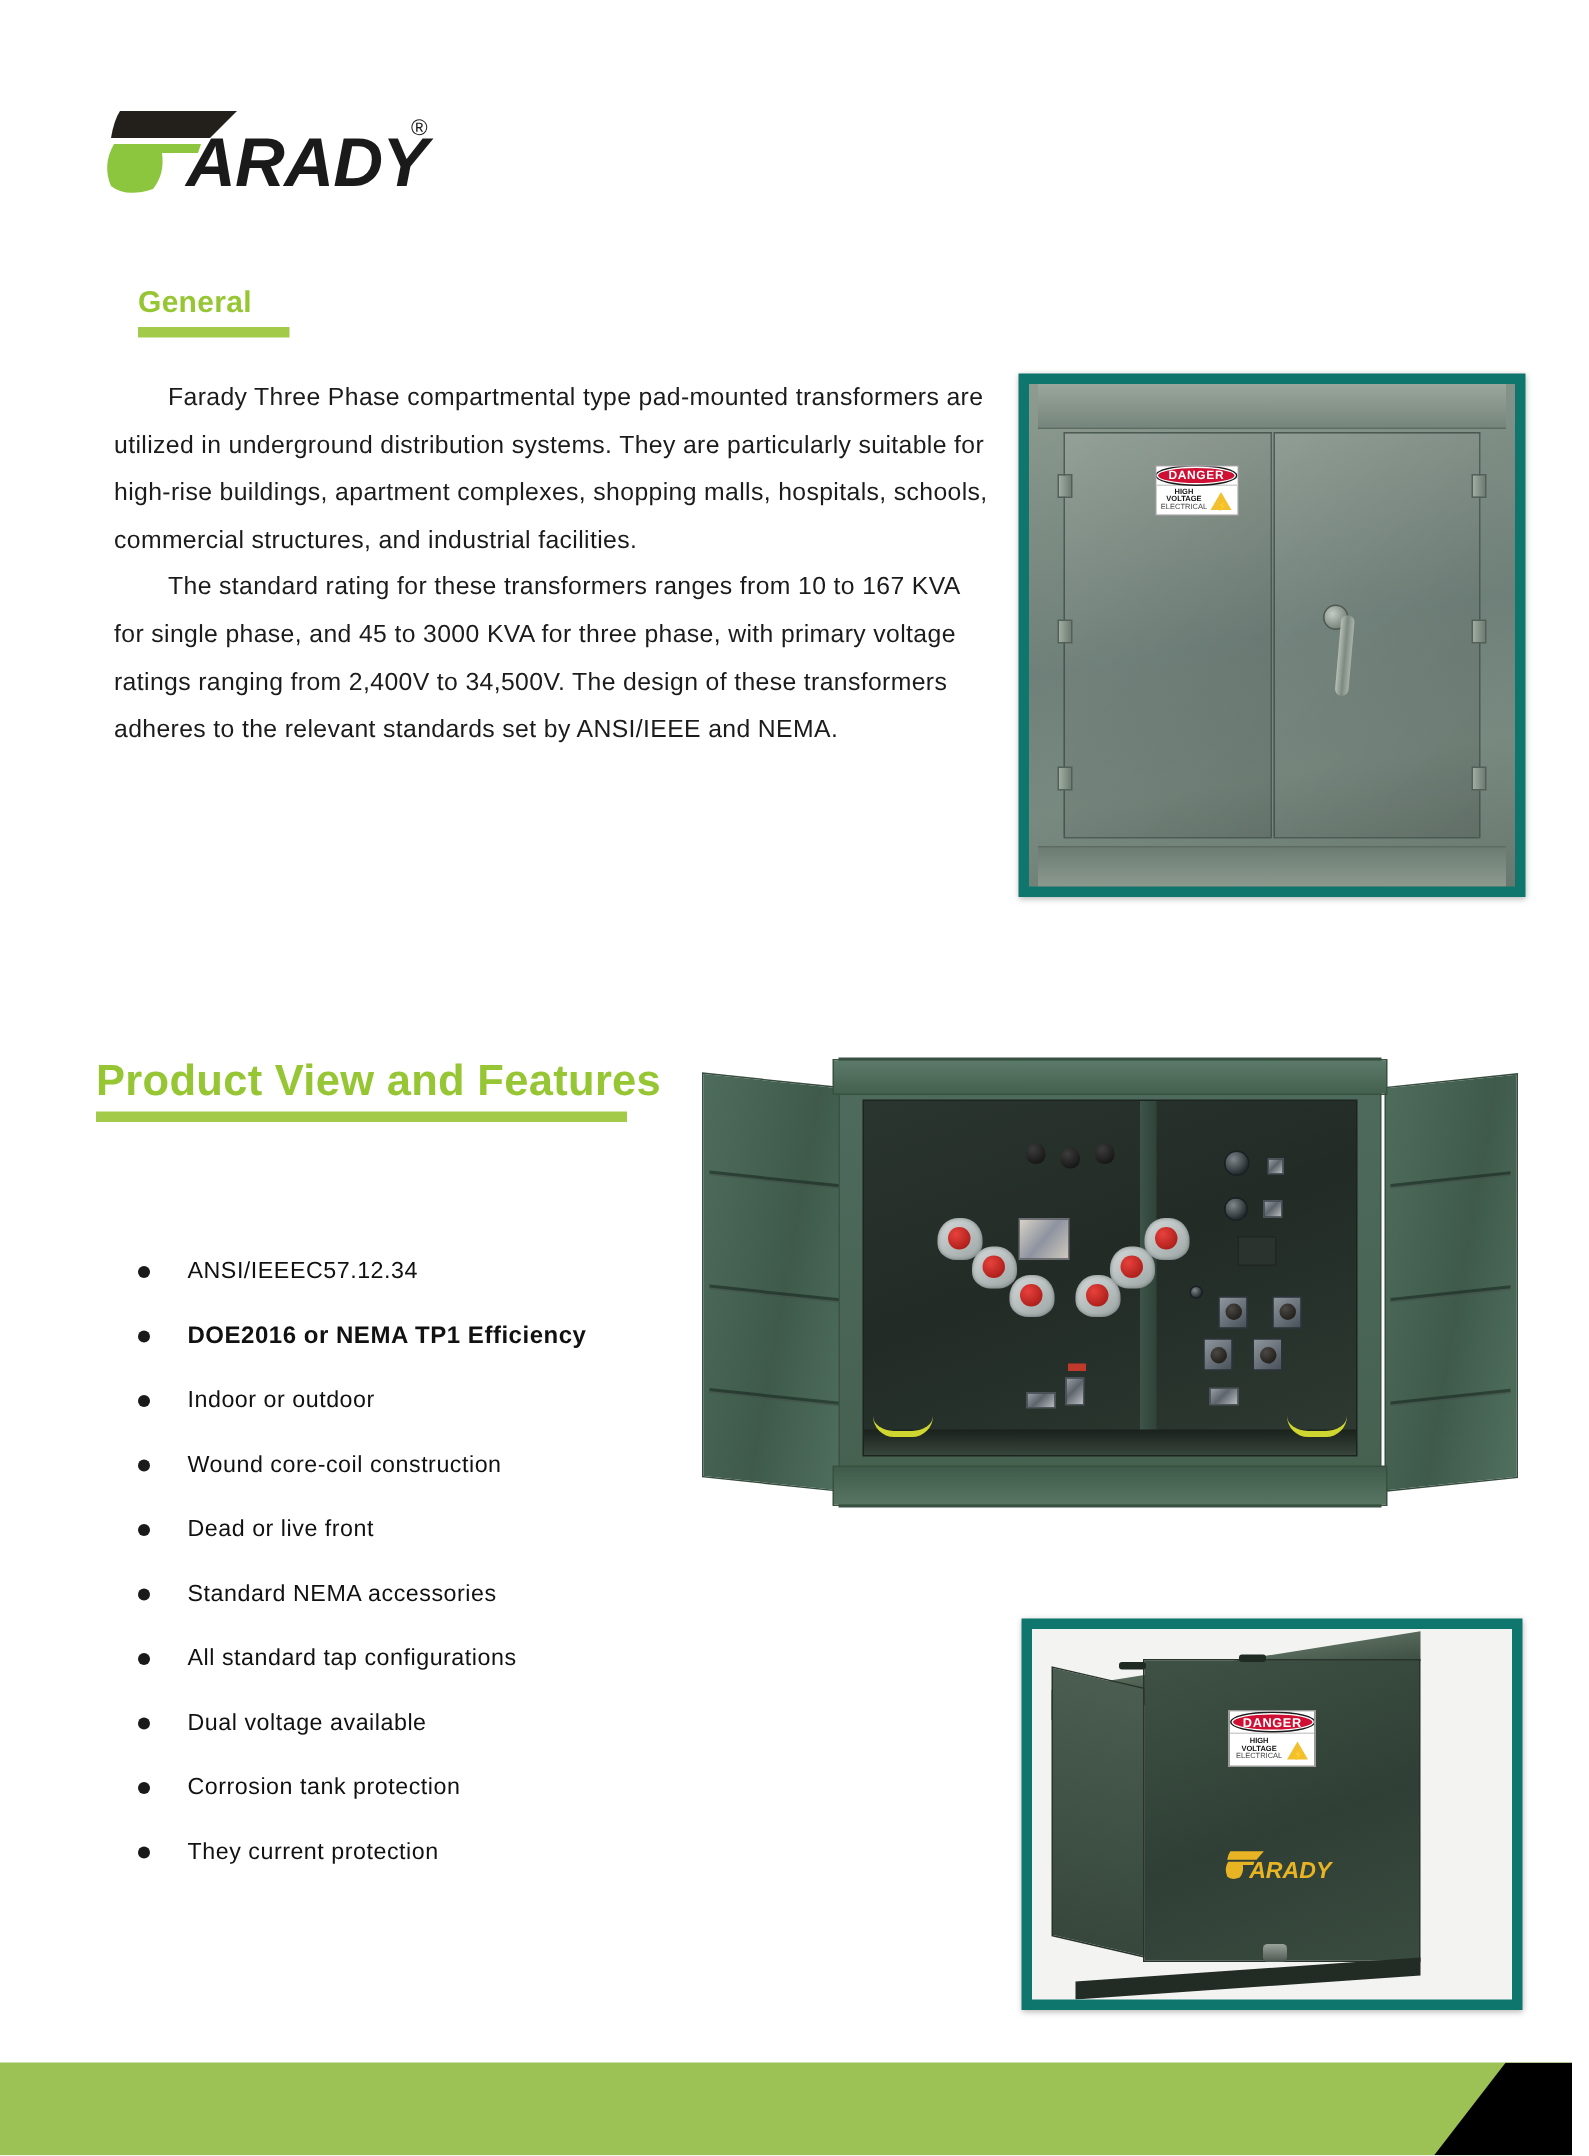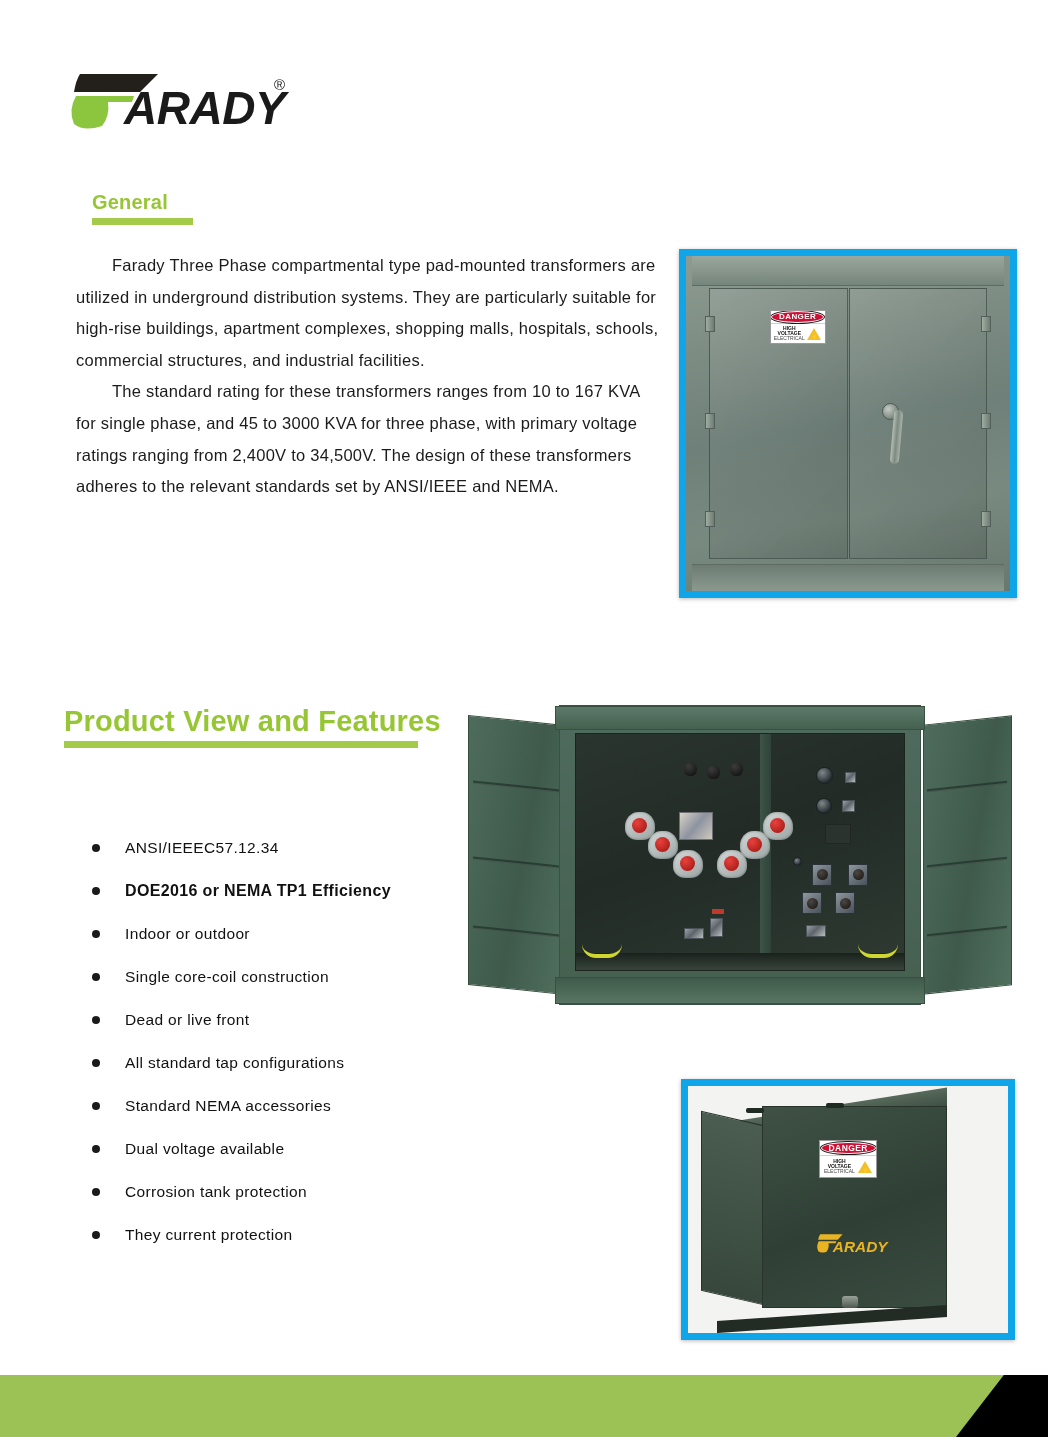--- a/index.html
+++ b/index.html
@@ -101,21 +101,21 @@
     width: 8px;
     height: 8px;
     border-radius: 50%;
     background: #1a1a1a;
   }
   .feature-item.is-bold { font-weight: bold; font-size: 16px; }
 
   
   .photo {
     position: absolute;
-    background: #0ea5e9;
+    background: #0f766e;
     padding: 7px;
     box-shadow: 0 1px 4px rgba(0,0,0,0.28);
   }
   .photo .stage {
     position: relative;
     width: 100%;
     height: 100%;
     overflow: hidden;
     background: #b9bdb4;
   }
@@ -473,33 +473,33 @@
     <li class="feature-item is-bold">
       <span class="bullet"></span>
       <span>DOE2016 or NEMA TP1 Efficiency</span>
     </li>
     <li class="feature-item">
       <span class="bullet"></span>
       <span>Indoor or outdoor</span>
     </li>
     <li class="feature-item">
       <span class="bullet"></span>
-      <span>Single core-coil construction</span>
+      <span>Wound core-coil construction</span>
     </li>
     <li class="feature-item">
       <span class="bullet"></span>
       <span>Dead or live front</span>
     </li>
     <li class="feature-item">
       <span class="bullet"></span>
+      <span>Standard NEMA accessories</span>
+    </li>
+    <li class="feature-item">
+      <span class="bullet"></span>
       <span>All standard tap configurations</span>
-    </li>
-    <li class="feature-item">
-      <span class="bullet"></span>
-      <span>Standard NEMA accessories</span>
     </li>
     <li class="feature-item">
       <span class="bullet"></span>
       <span>Dual voltage available</span>
     </li>
     <li class="feature-item">
       <span class="bullet"></span>
       <span>Corrosion tank protection</span>
     </li>
     <li class="feature-item">

